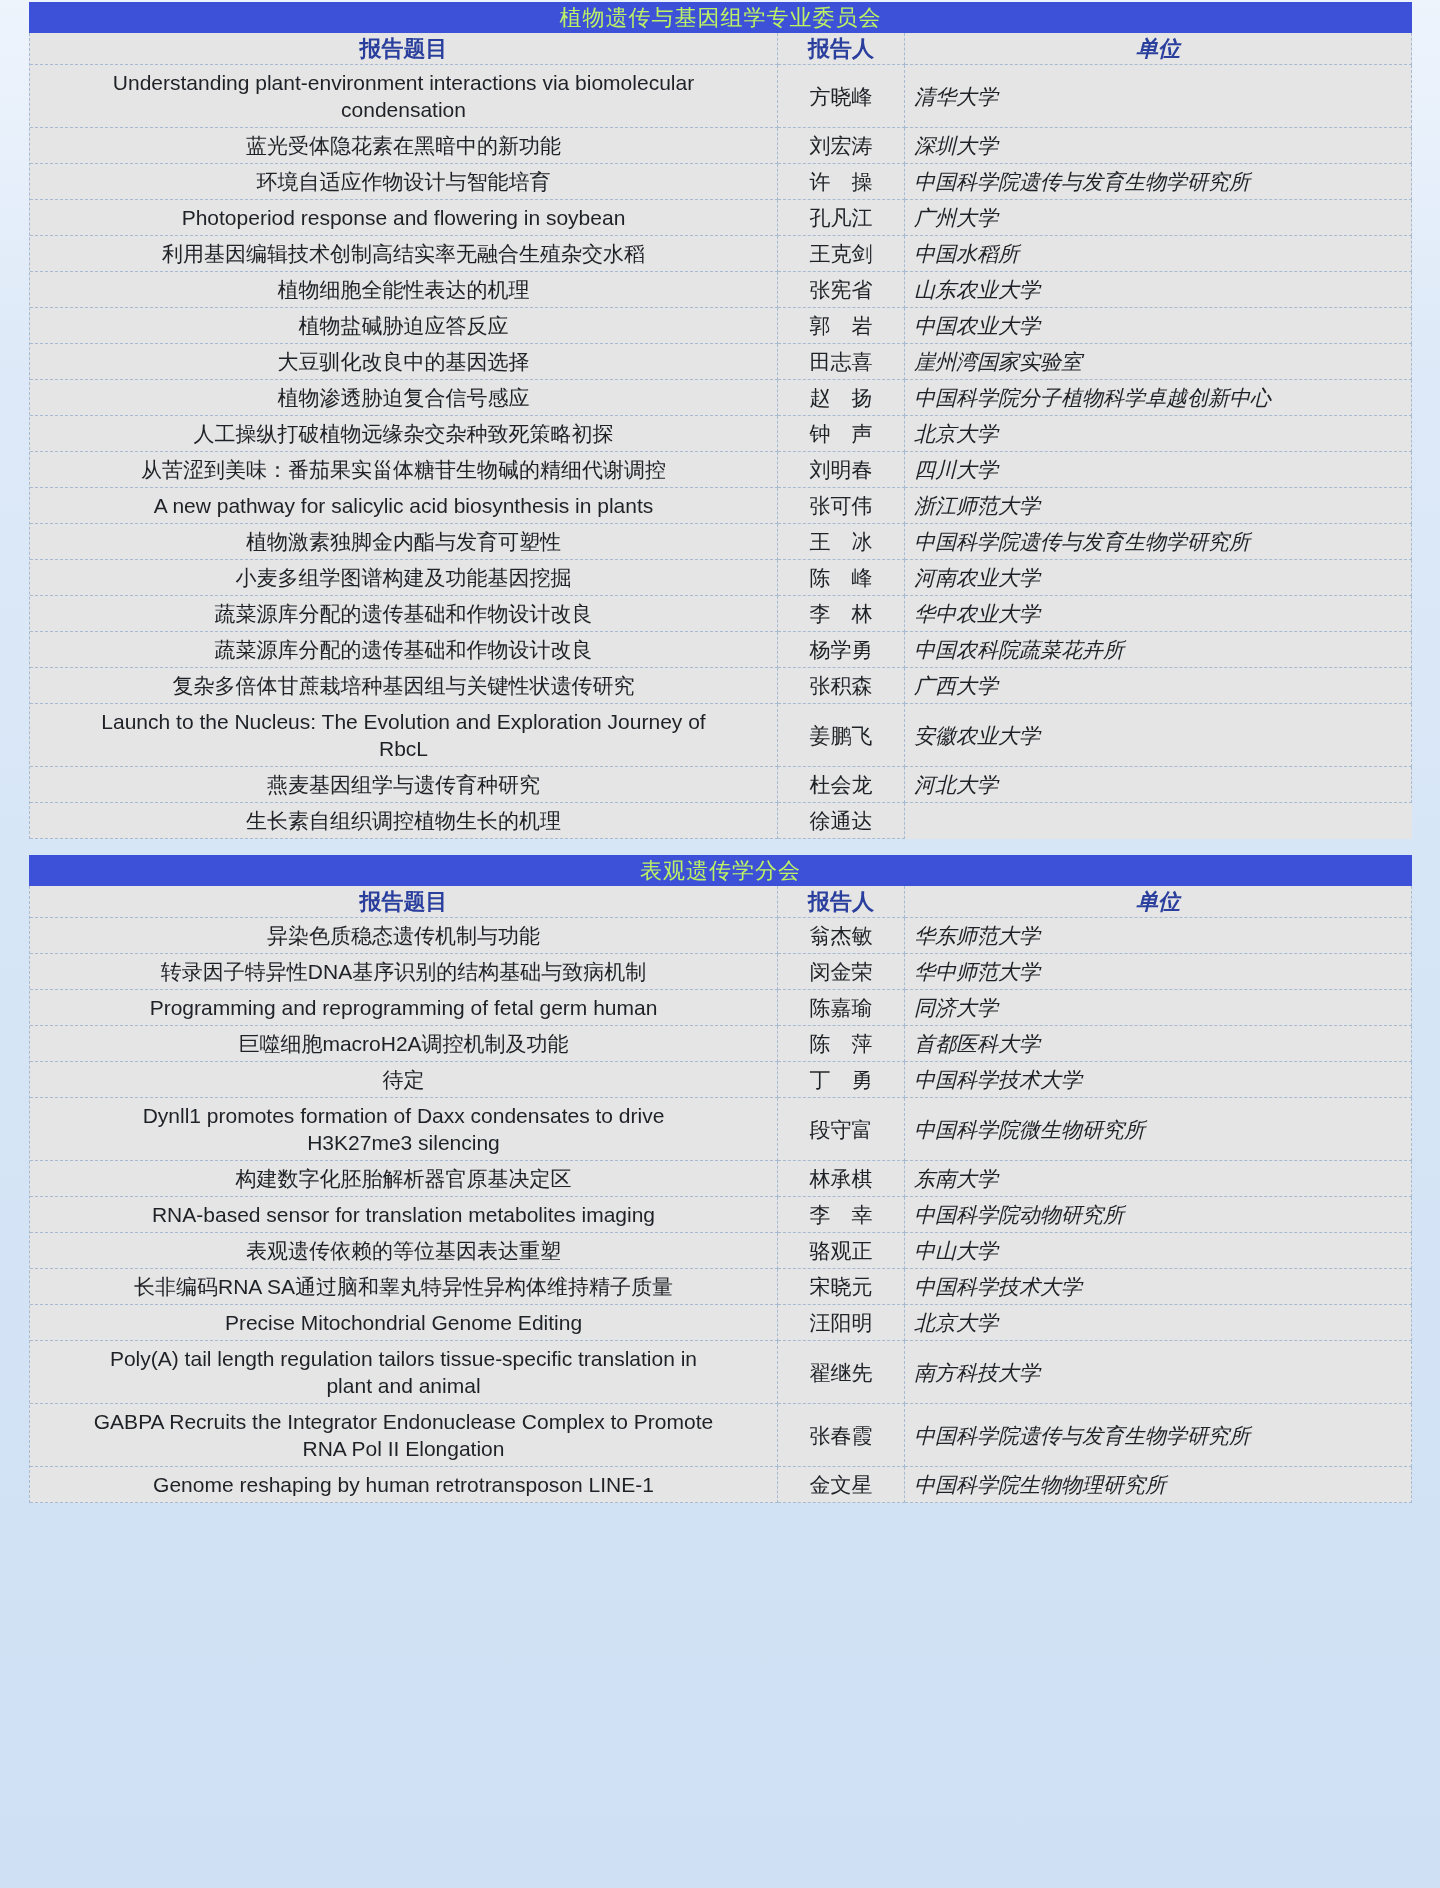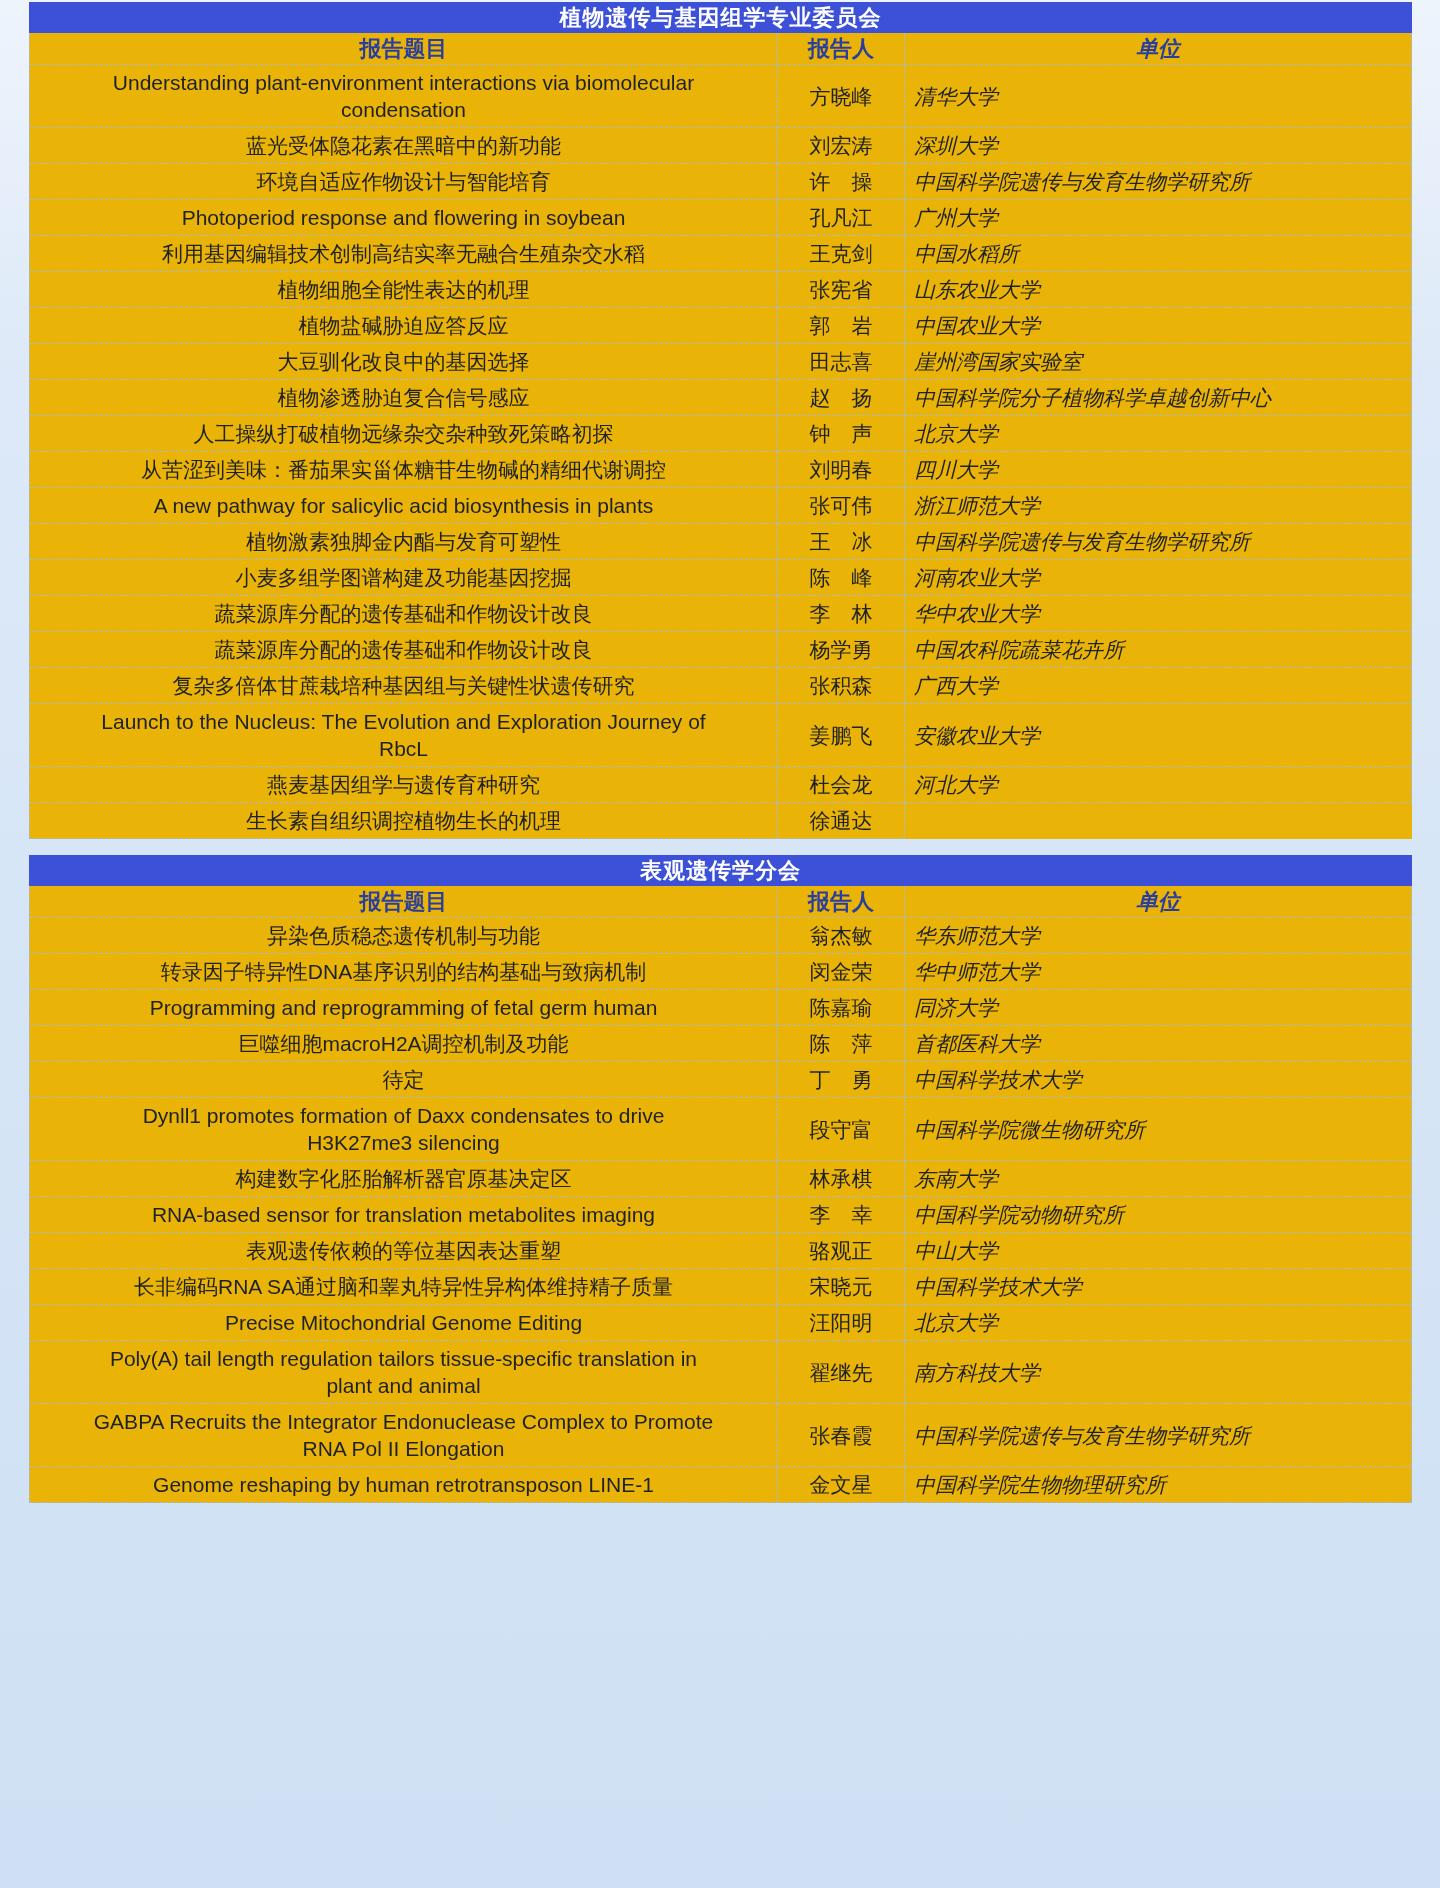--- a/index.html
+++ b/index.html
@@ -10,26 +10,26 @@
     color:#1e2126;
     -webkit-font-smoothing:antialiased;
   }
   .page{position:relative;padding-top:2px;}
   .tbl{
     width:1383px;margin-left:29px;box-sizing:border-box;
   }
   .band{
     height:31px;line-height:31px;
     background:#3c51d8;
-    color:#ffffff;font-size:22px;font-weight:bold;
+    color:#bef264;font-size:22px;font-weight:normal;
     text-align:center;letter-spacing:1px;
   }
   .grid{
     border-left:1px dashed #a6bad1;
-    background:#eab308;
+    background:#e5e5e5;
   }
   .row{display:flex;align-items:stretch;}
   .cell{
     box-sizing:border-box;
     border-right:1px dashed #a6bad1;
     border-bottom:1px dashed #a6bad1;
     display:flex;align-items:center;
     padding:4px 0;
     font-size:21px;line-height:27px;
     min-height:36px;

